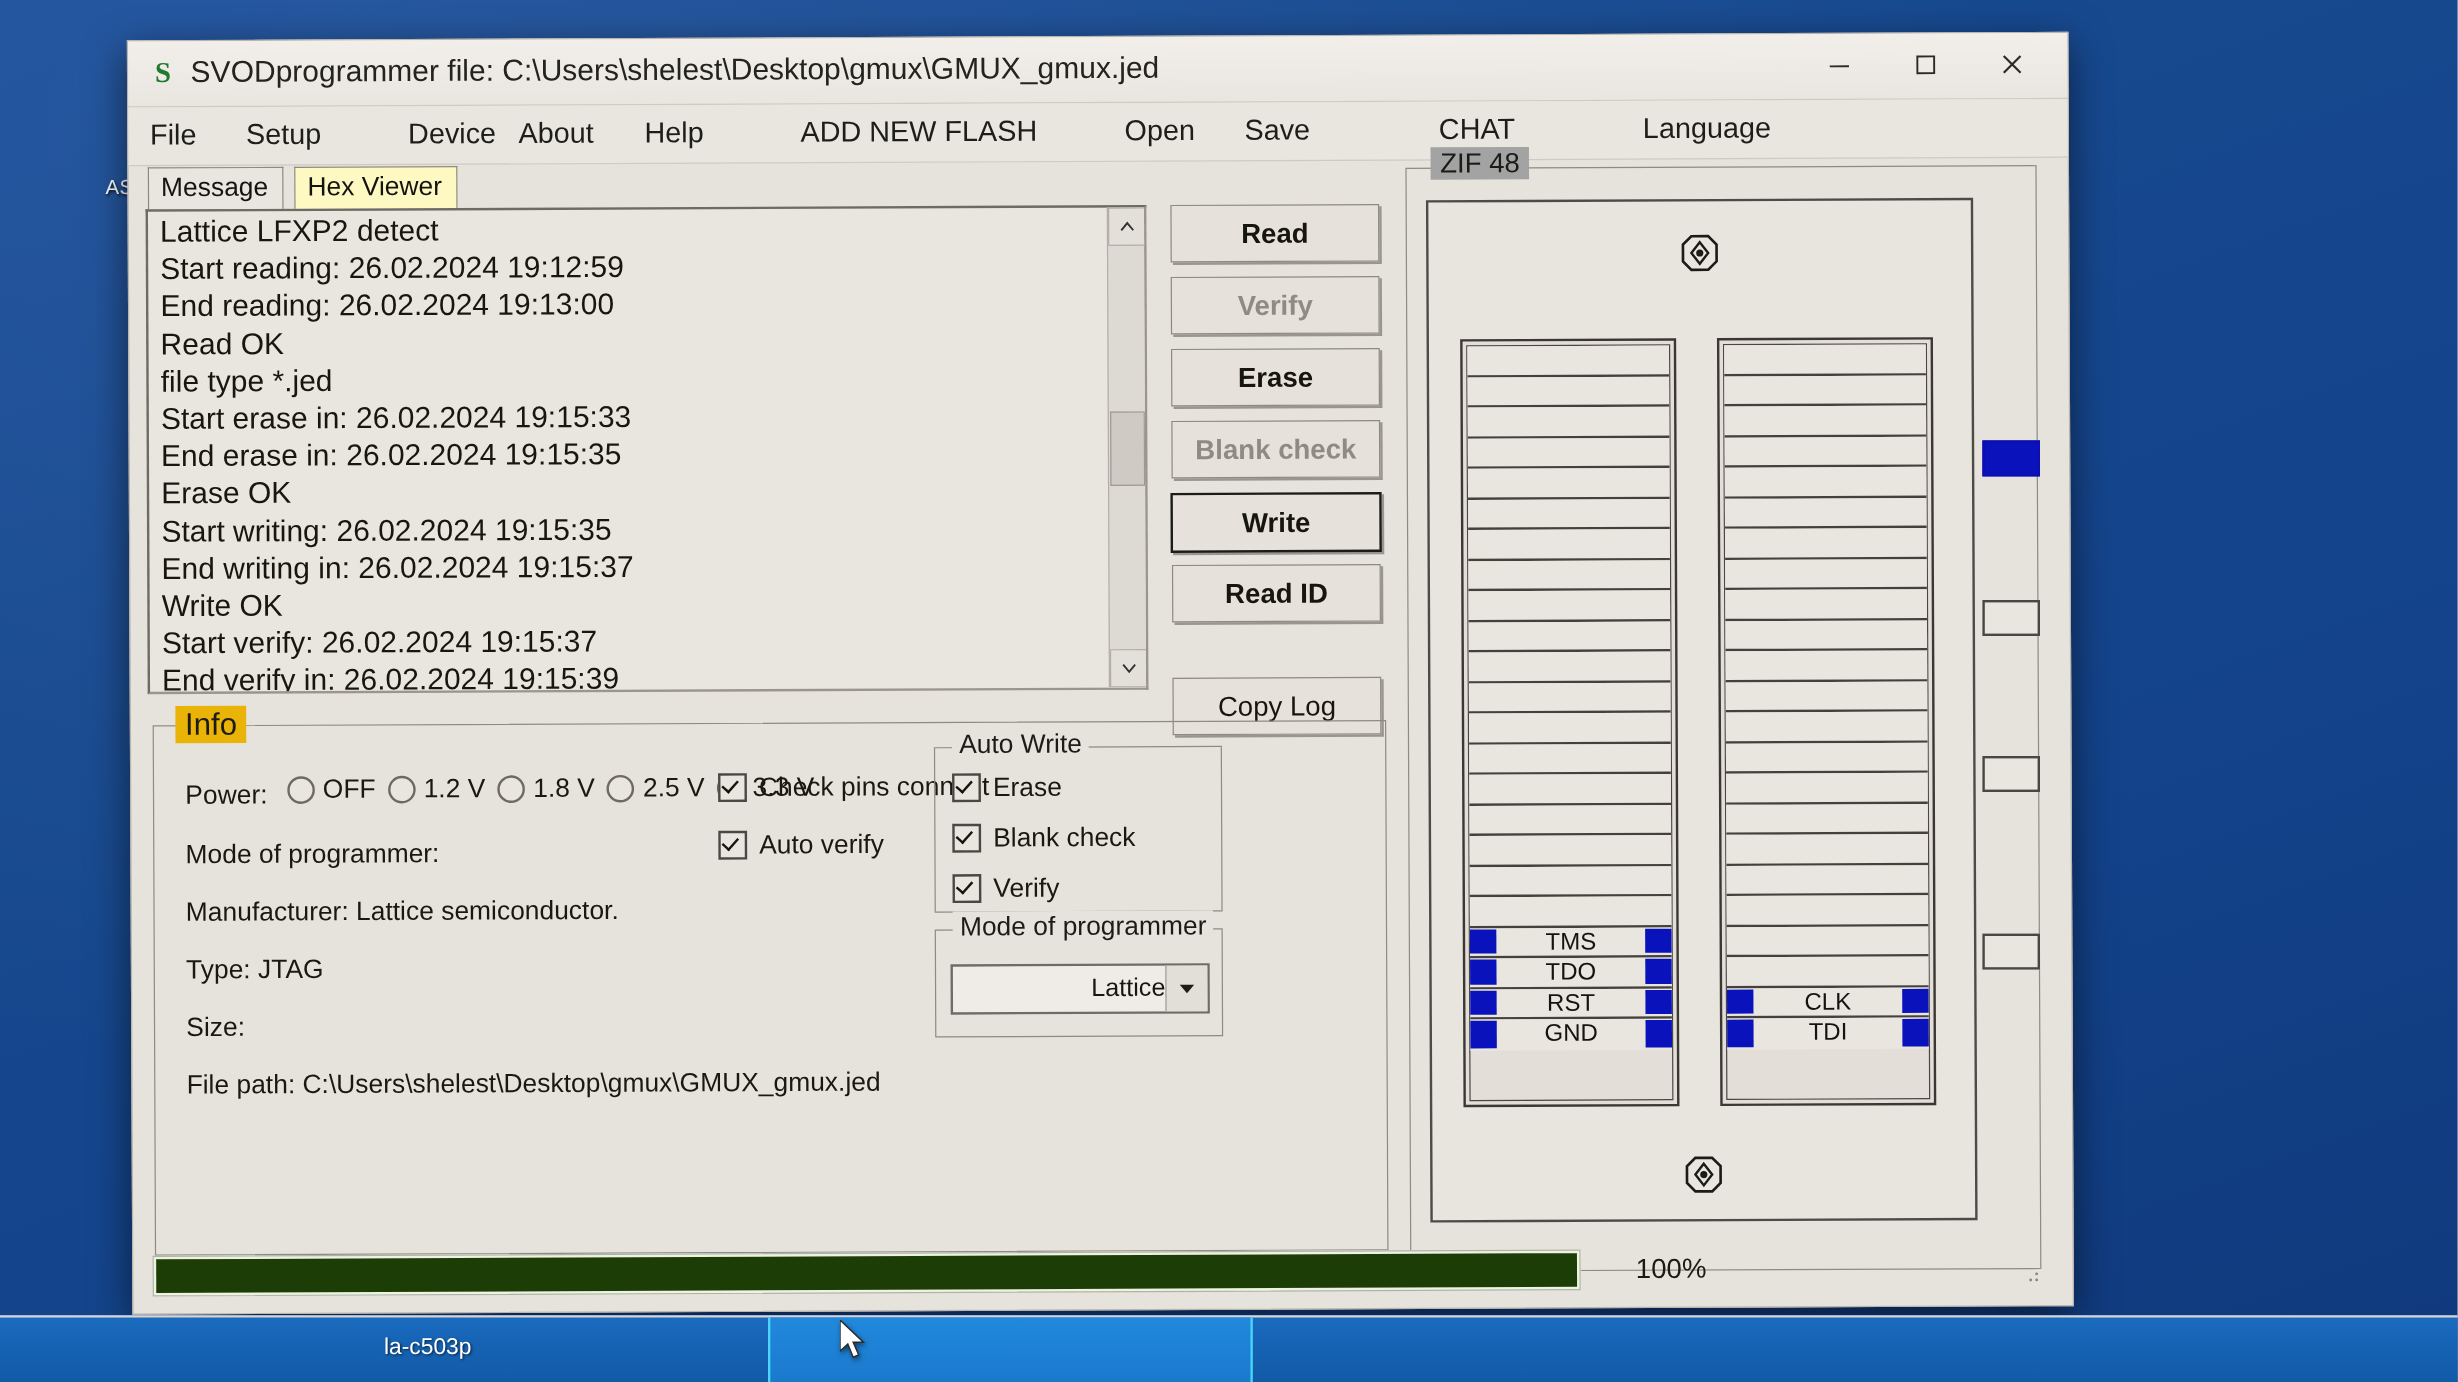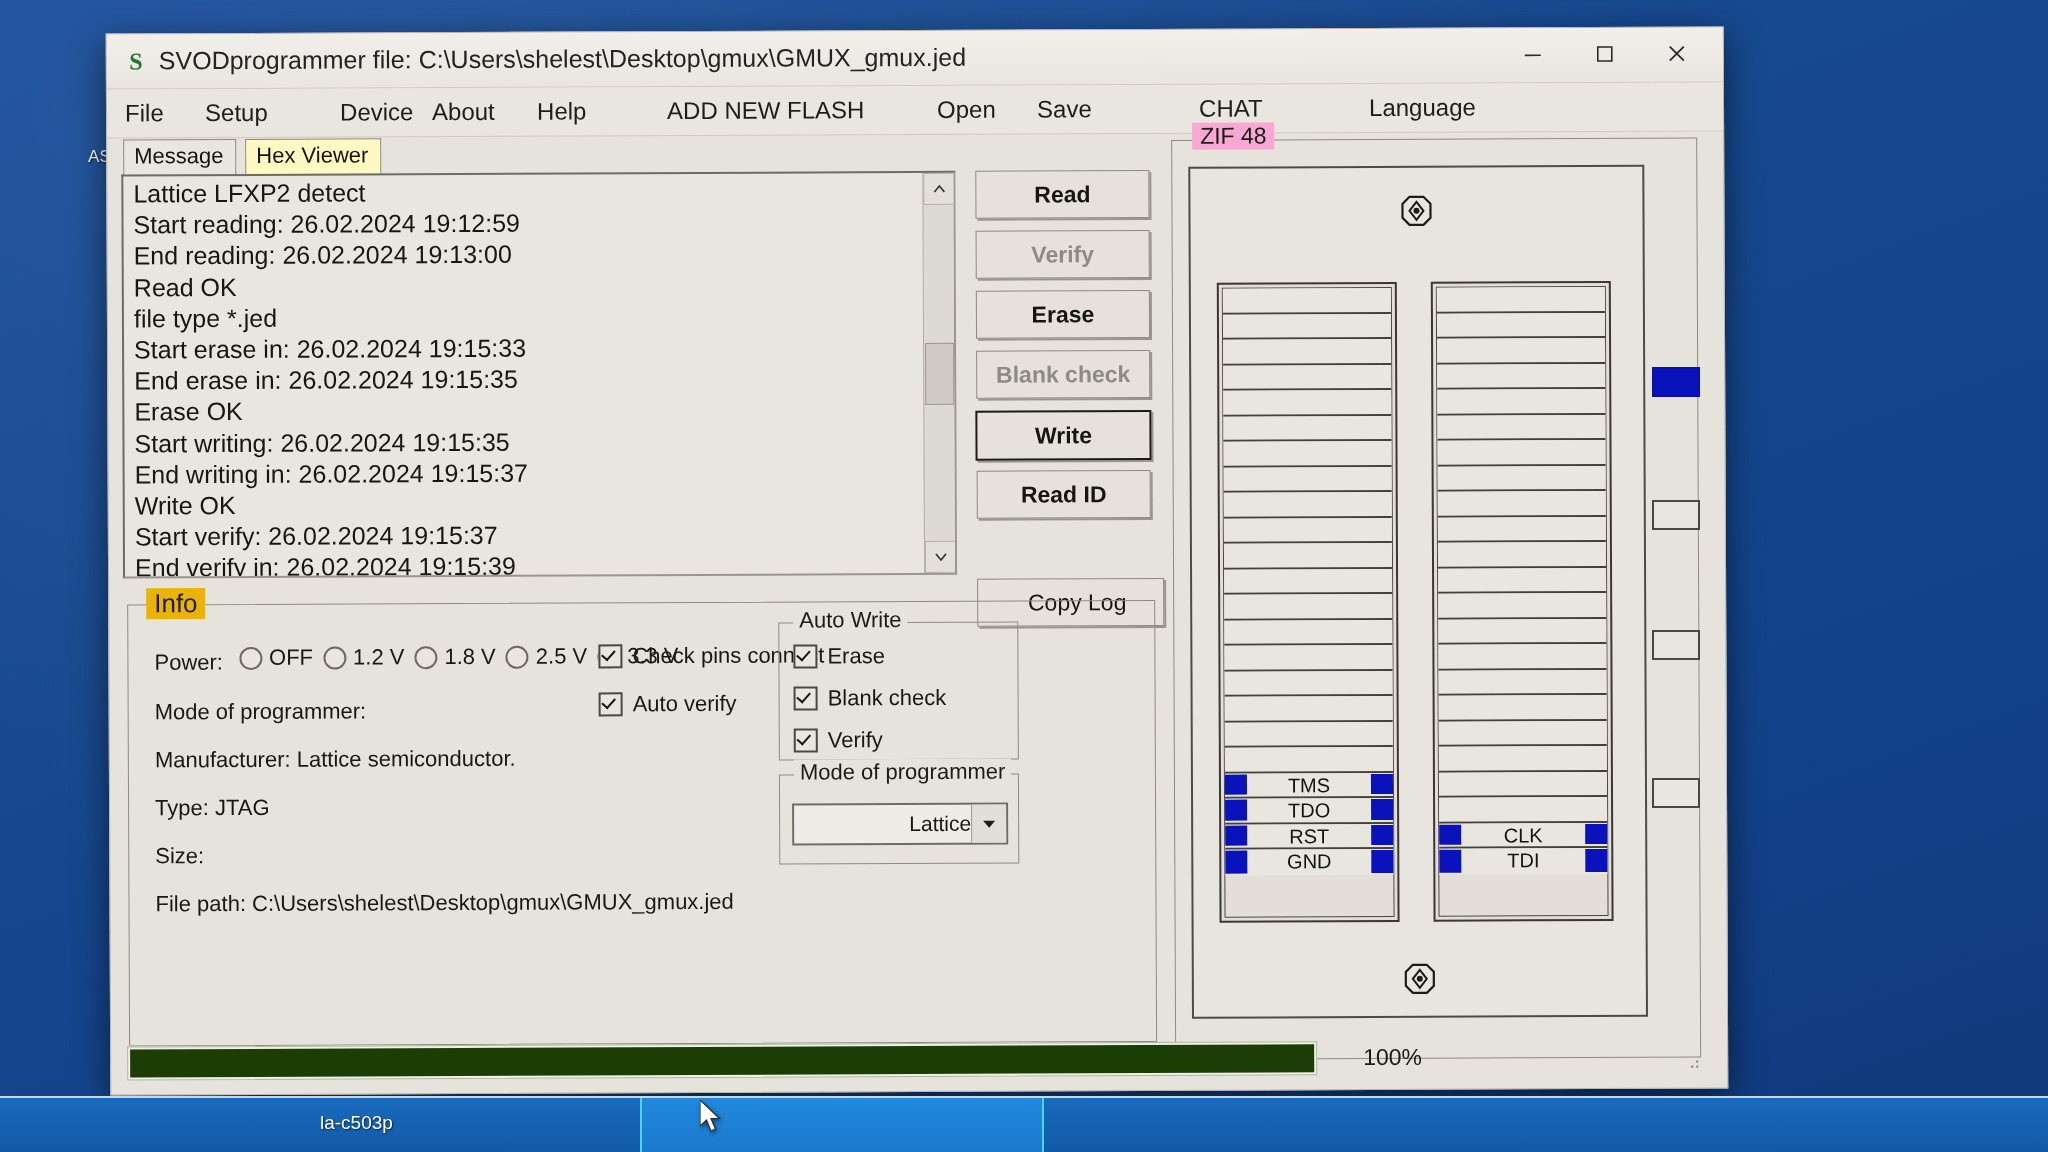--- a/index.html
+++ b/index.html
@@ -224,21 +224,21 @@
   
   #zif-group {
     position: absolute;
     left: 1064px; top: 110px;
     width: 524px; height: 918px;
     border: 1px solid #8f8b84;
   }
   #zif-legend {
     position: absolute;
     left: 20px; top: -18px;
-    background: #f9a8d4;
+    background: #a3a3a3;
     padding: 0 8px;
     font-size: 23px;
     color: #1c1c17;
   }
   #zif-body {
     position: absolute;
     left: 16px; top: 26px;
     width: 452px; height: 848px;
     border: 2px solid #4e4b46;
     background: #e8e4de;
@@ -561,21 +561,21 @@
       </div>
     </div>
 
     <div id="actionpanel">
         <div class="act-btn" style="top: 0px;">Read</div>
         <div class="act-btn disabled" style="top: 60px;">Verify</div>
         <div class="act-btn" style="top: 120px;">Erase</div>
         <div class="act-btn disabled" style="top: 180px;">Blank check</div>
         <div class="act-btn default" style="top: 240px;">Write</div>
         <div class="act-btn" style="top: 300px;">Read ID</div>
-        <div class="act-btn plain" style="top: 408px; padding-left: 13px;">Copy Log</div>
+        <div class="act-btn plain" style="top: 394px;">Copy Log</div>
       </div>
 
     <div id="zif-group">
       <div id="zif-legend">ZIF 48</div>
       <div id="zif-body">
         <div class="screw" id="screw-top">
           <svg width="34" height="34" viewBox="0 0 34 34">
             <polygon points="10,3 24,3 31,10 31,24 24,31 10,31 3,24 3,10" fill="#e9e5df" stroke="#1c1c17" stroke-width="2.2"></polygon>
             <polygon points="17,8 24,17 17,26 10,17" fill="none" stroke="#1c1c17" stroke-width="2"></polygon>
             <circle cx="17" cy="17" r="3" fill="#1c1c17"></circle>

